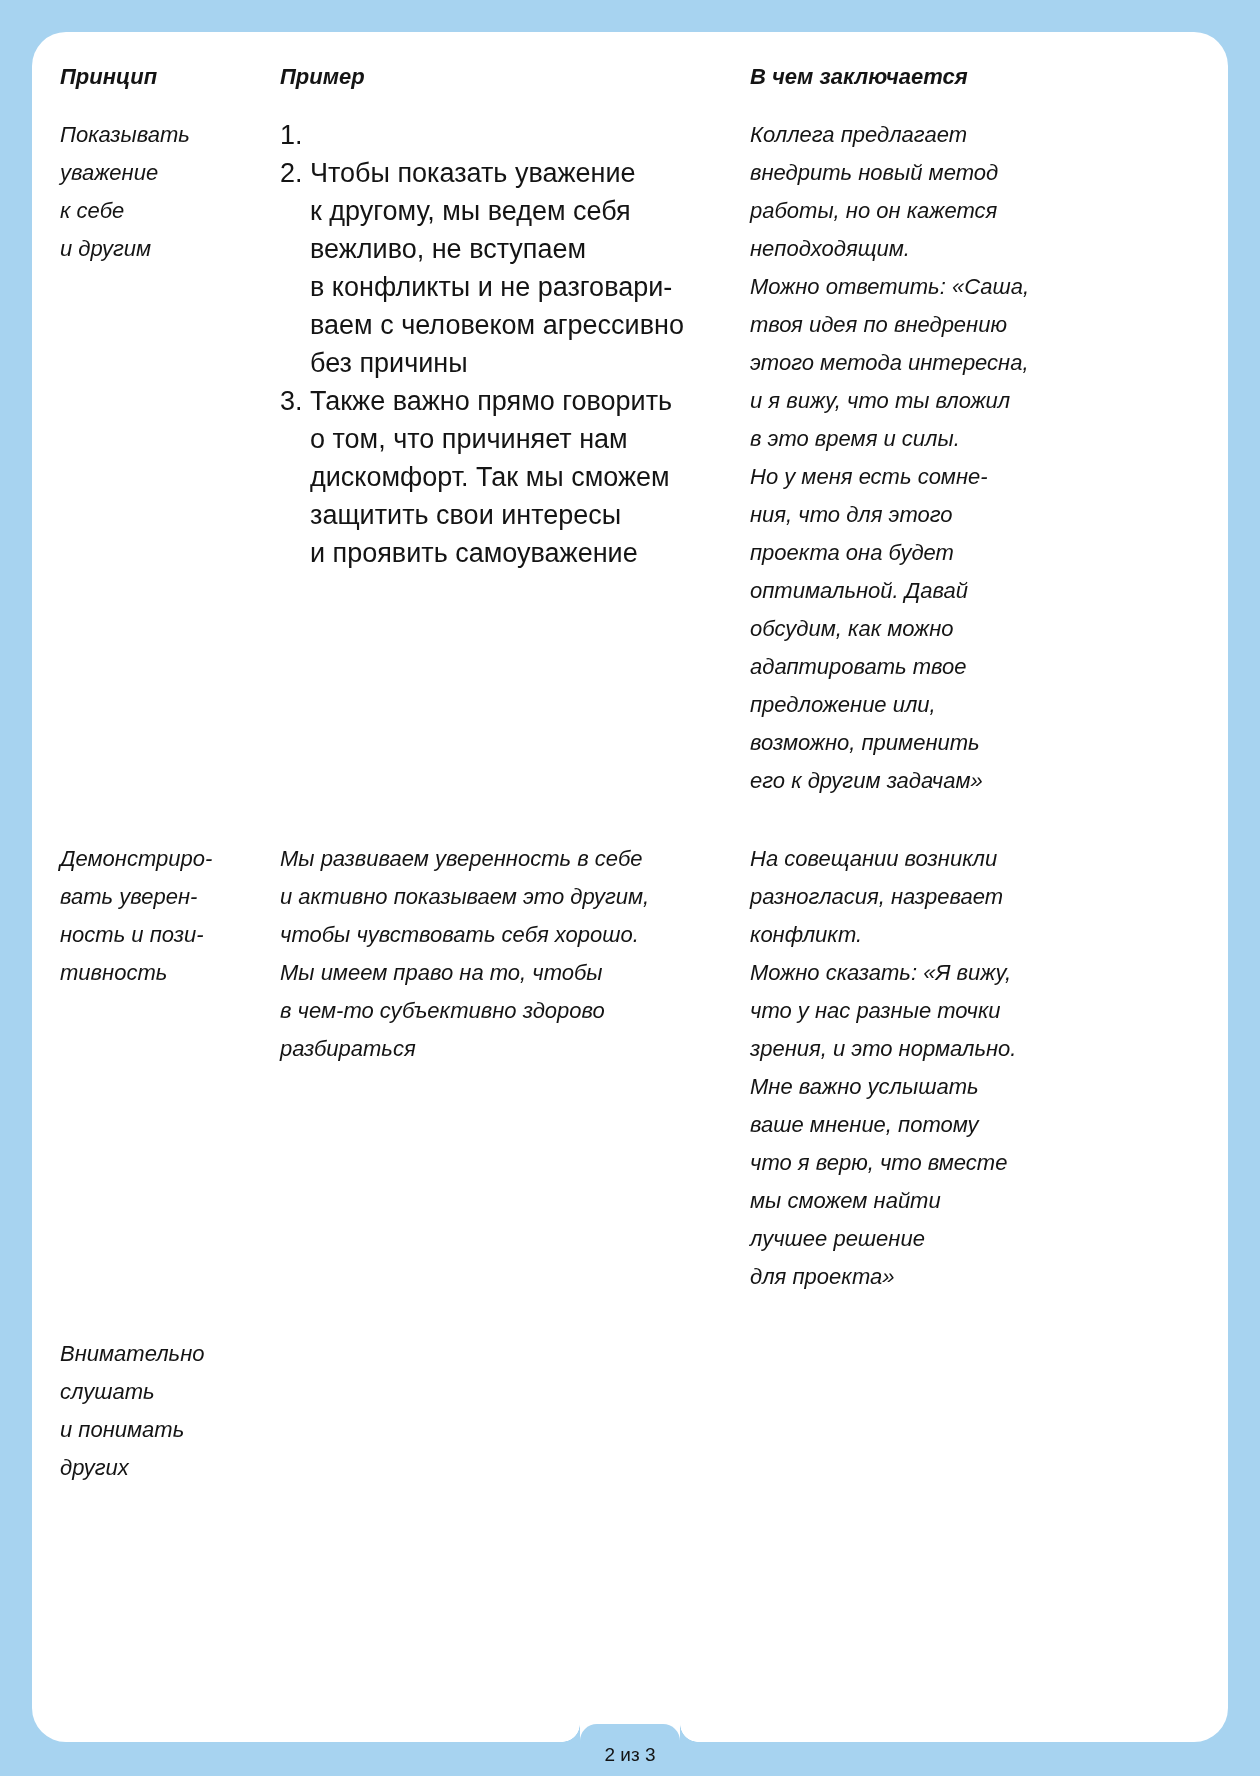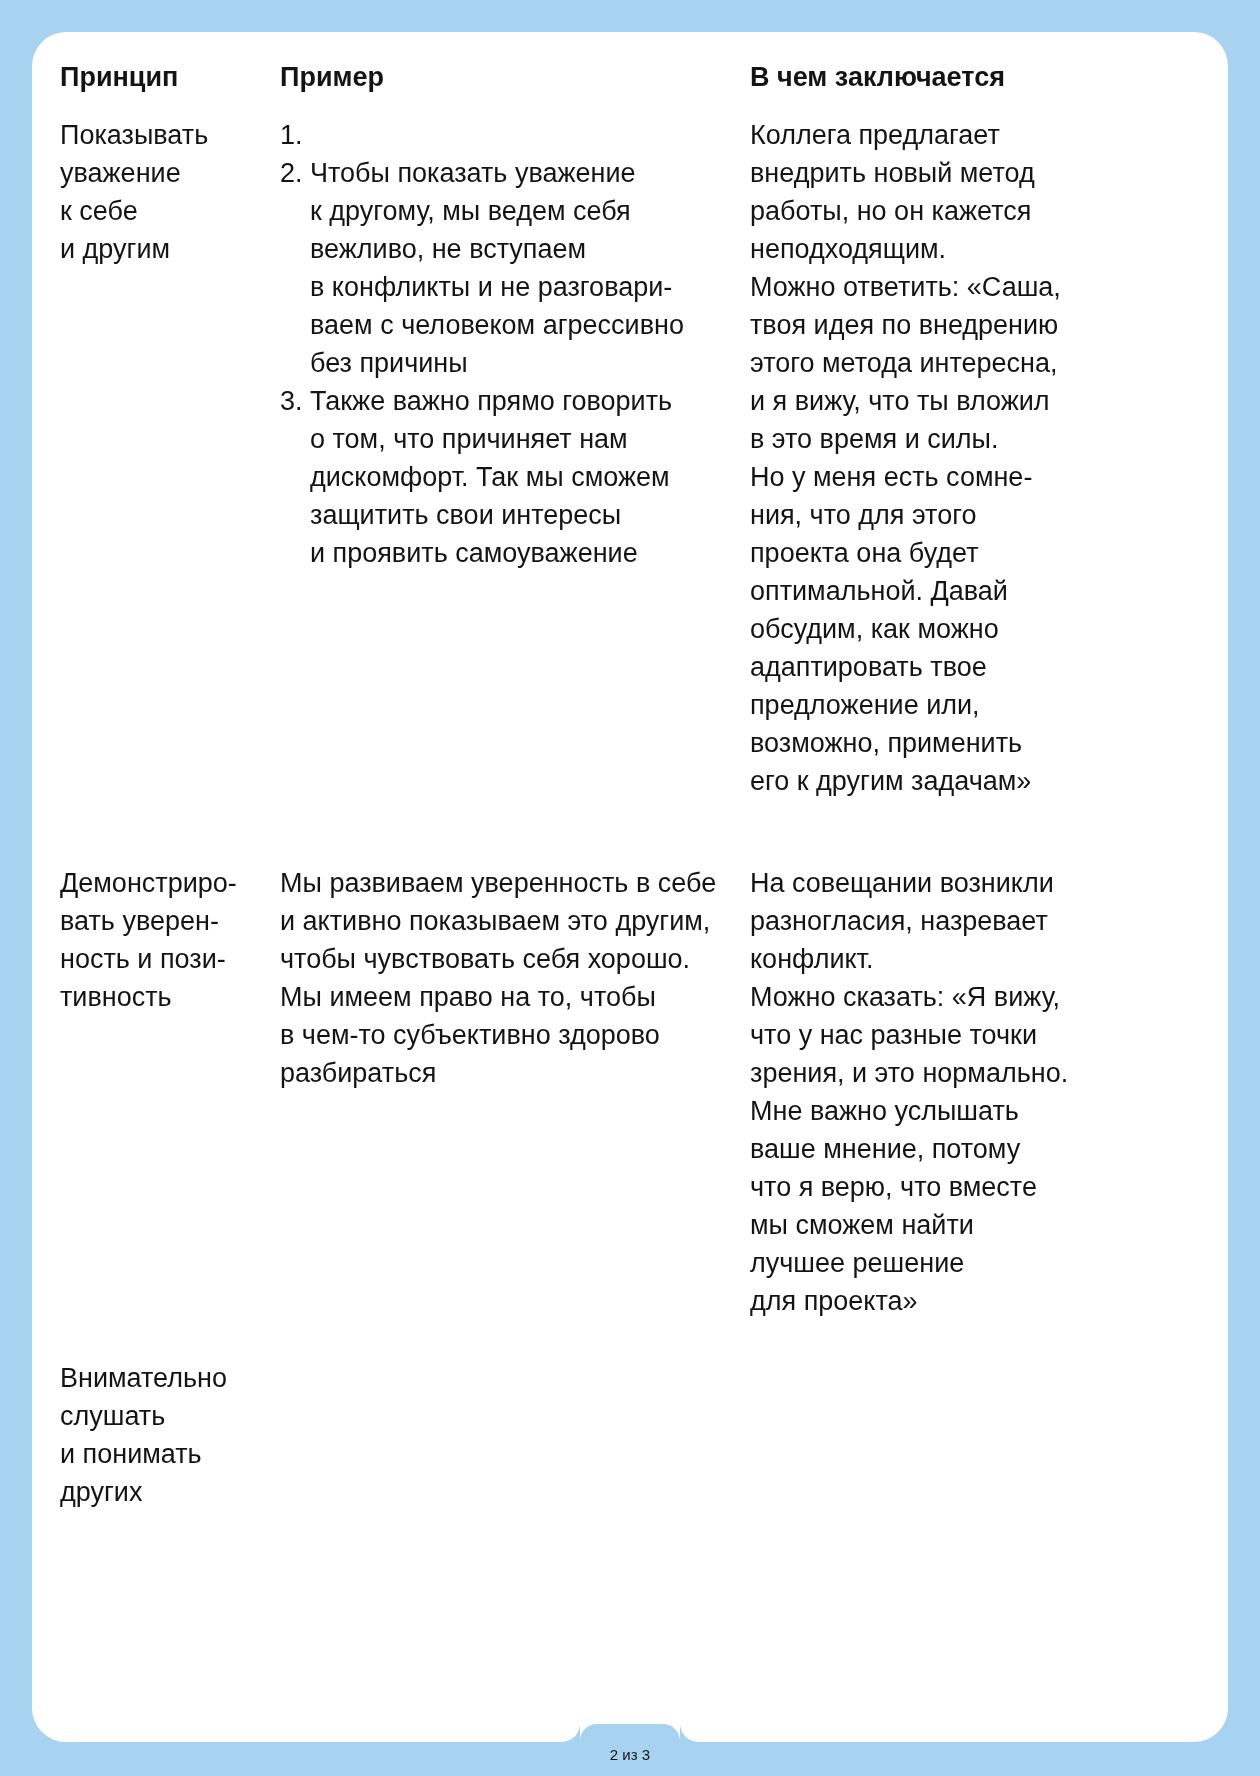--- a/index.html
+++ b/index.html
@@ -26,30 +26,31 @@
     background: #ffffff;
     border-radius: 34px;
     padding: 26px 28px;
     box-sizing: border-box;
   }
   .trow {
     display: grid;
     grid-template-columns: 220px 470px 1fr;
   }
   .cell {
-    font-size: 27px;
+    font-size: 22px;
     line-height: 38px;
     white-space: pre-line;
+    font-style: italic;
   }
   .thead .cell {
     font-weight: 700;
     white-space: normal;
   }
   .thead { margin-bottom: 20px; }
-  .row-1 { margin-bottom: 64px; }
+  .row-1 { margin-bottom: 40px; }
   .row-2 { margin-bottom: 39px; }
 
   ol.points {
     list-style: none;
     margin: 0;
     padding: 0;
   }
   ol.points li {
     display: flex;
     align-items: flex-start;
@@ -99,21 +100,21 @@
   }
   .footer-tab::before {
     left: -18px;
     background: radial-gradient(circle at top left, rgba(167,211,240,0) 17.5px, #a7d3f0 18px);
   }
   .footer-tab::after {
     right: -18px;
     background: radial-gradient(circle at top right, rgba(167,211,240,0) 17.5px, #a7d3f0 18px);
   }
   .footer-label {
-    font-size: 15px;
+    font-size: 19px;
     line-height: 23px;
     color: #141414;
   }
 </style>
 </head>
 <body>
 
 <div class="page">
 
   <div class="card">

